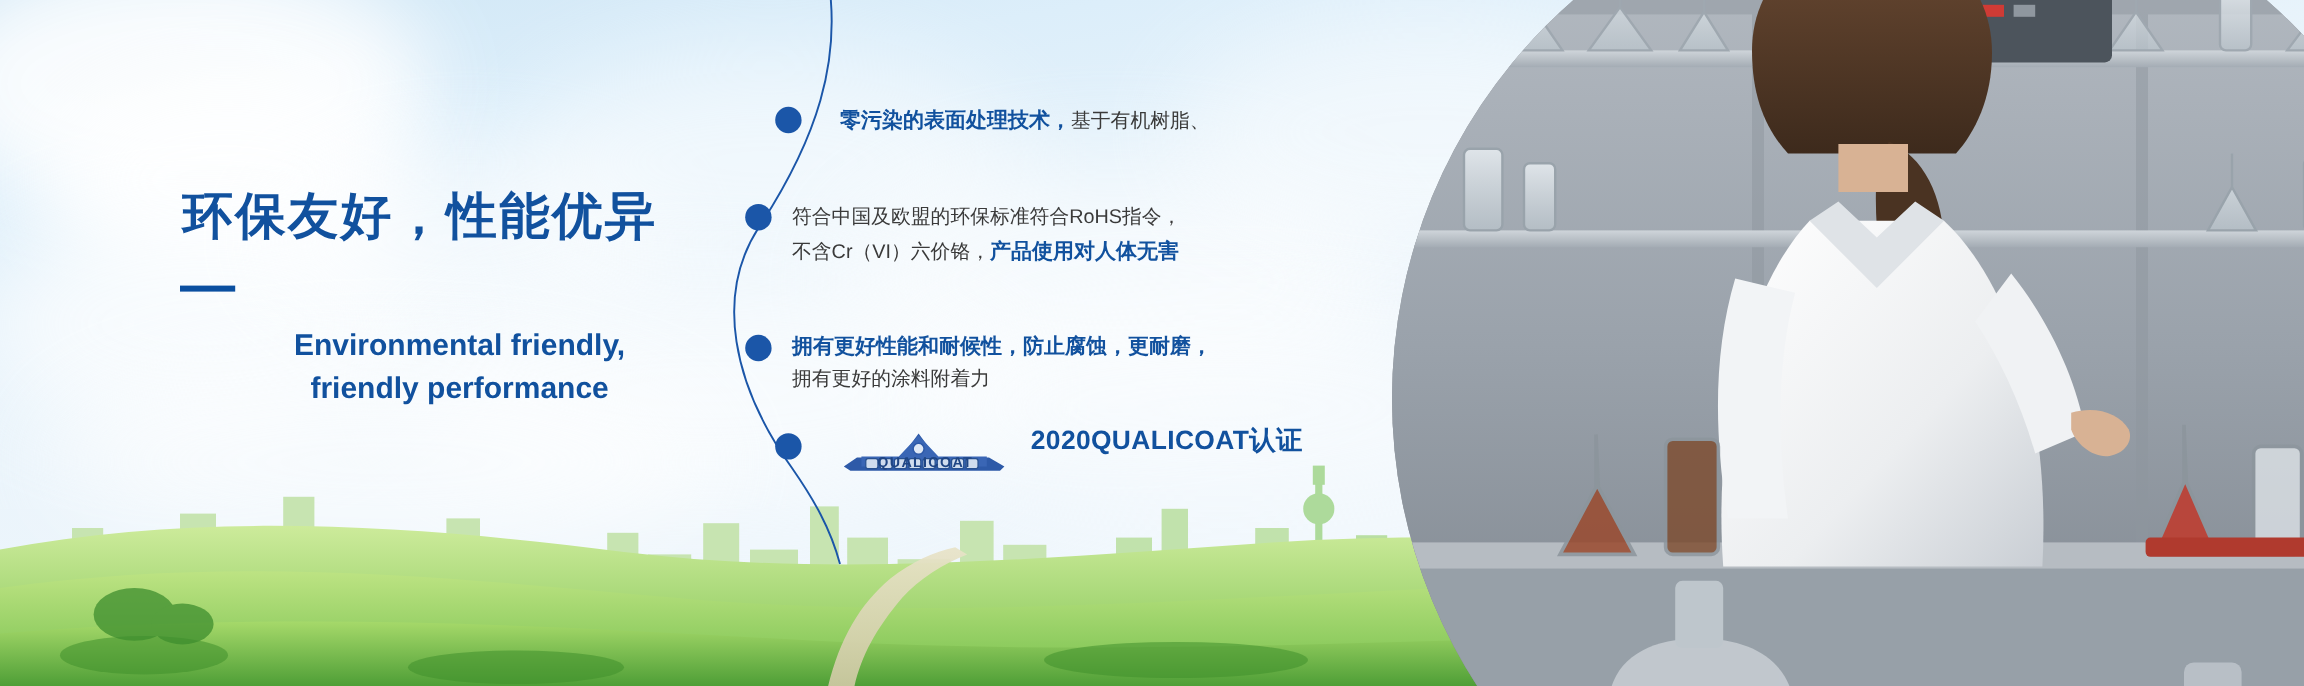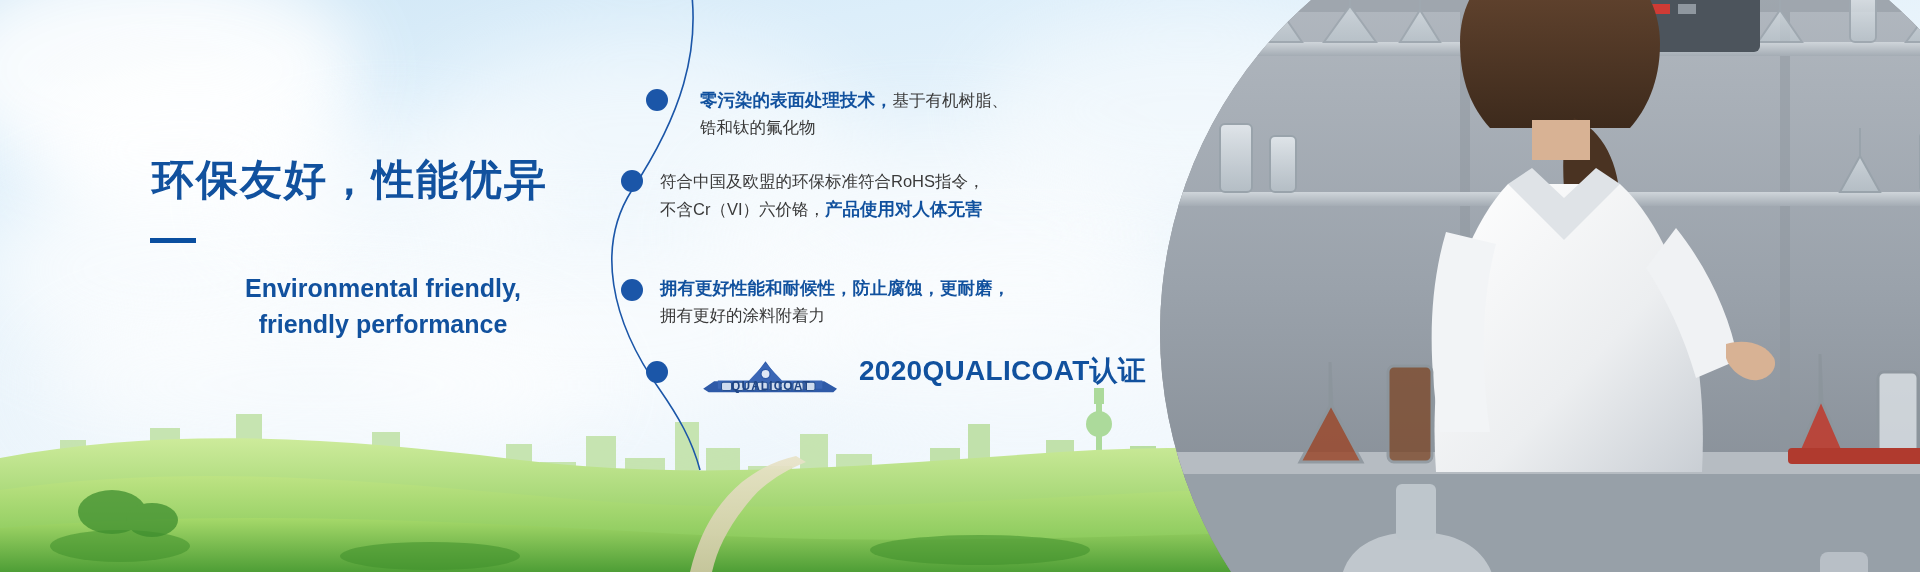--- a/index.html
+++ b/index.html
@@ -51,21 +51,21 @@
   .feat .b{font-weight:700;color:#11519e;font-size:17.5px;}
   .feat .n{font-weight:400;color:#3a3a3a;}
 
   .feat-1{left:700px;top:86px;width:420px;}
   .feat-2{left:660px;top:168px;width:440px;}
   .feat-3{left:660px;top:274px;width:440px;}
 
   
   .qc-row{position:absolute;left:697px;top:352px;display:flex;align-items:flex-start;gap:14px;}
   .qc-logo{width:148px;height:44px;position:relative;}
-  .qc-text{font-size:28px;font-weight:700;color:#11519e;letter-spacing:.3px;white-space:nowrap;}
+  .qc-text{font-size:22px;font-weight:700;color:#11519e;letter-spacing:.3px;white-space:nowrap;}
 
   
   .photo-clip{
     position:absolute;right:0;top:0;width:820px;height:572px;overflow:hidden;
   }
   .photo-circle{
     position:absolute;right:-120px;top:-108px;width:880px;height:880px;border-radius:50%;
     overflow:hidden;background:#8d9096;
   }
   .lab{position:absolute;inset:0;}
@@ -202,23 +202,20 @@
 
   <div class="dot dot-1"></div>
   <div class="dot dot-2"></div>
   <div class="dot dot-3"></div>
   <div class="dot dot-4"></div>
 
   <div class="feat feat-1">
     <p>
       <span class="b">零污染的表面处理技术，</span><span class="n">基于有机树脂、</span>
     </p>
-    <p>
-      <span class="n">锆和钛的氟化物</span>
-    </p>
   </div>
 
   <div class="feat feat-3">
     <p>
       <span class="b">拥有更好性能和耐候性，防止腐蚀，更耐磨，</span>
     </p>
     <p>
       <span class="n">拥有更好的涂料附着力</span>
     </p>
   </div>

